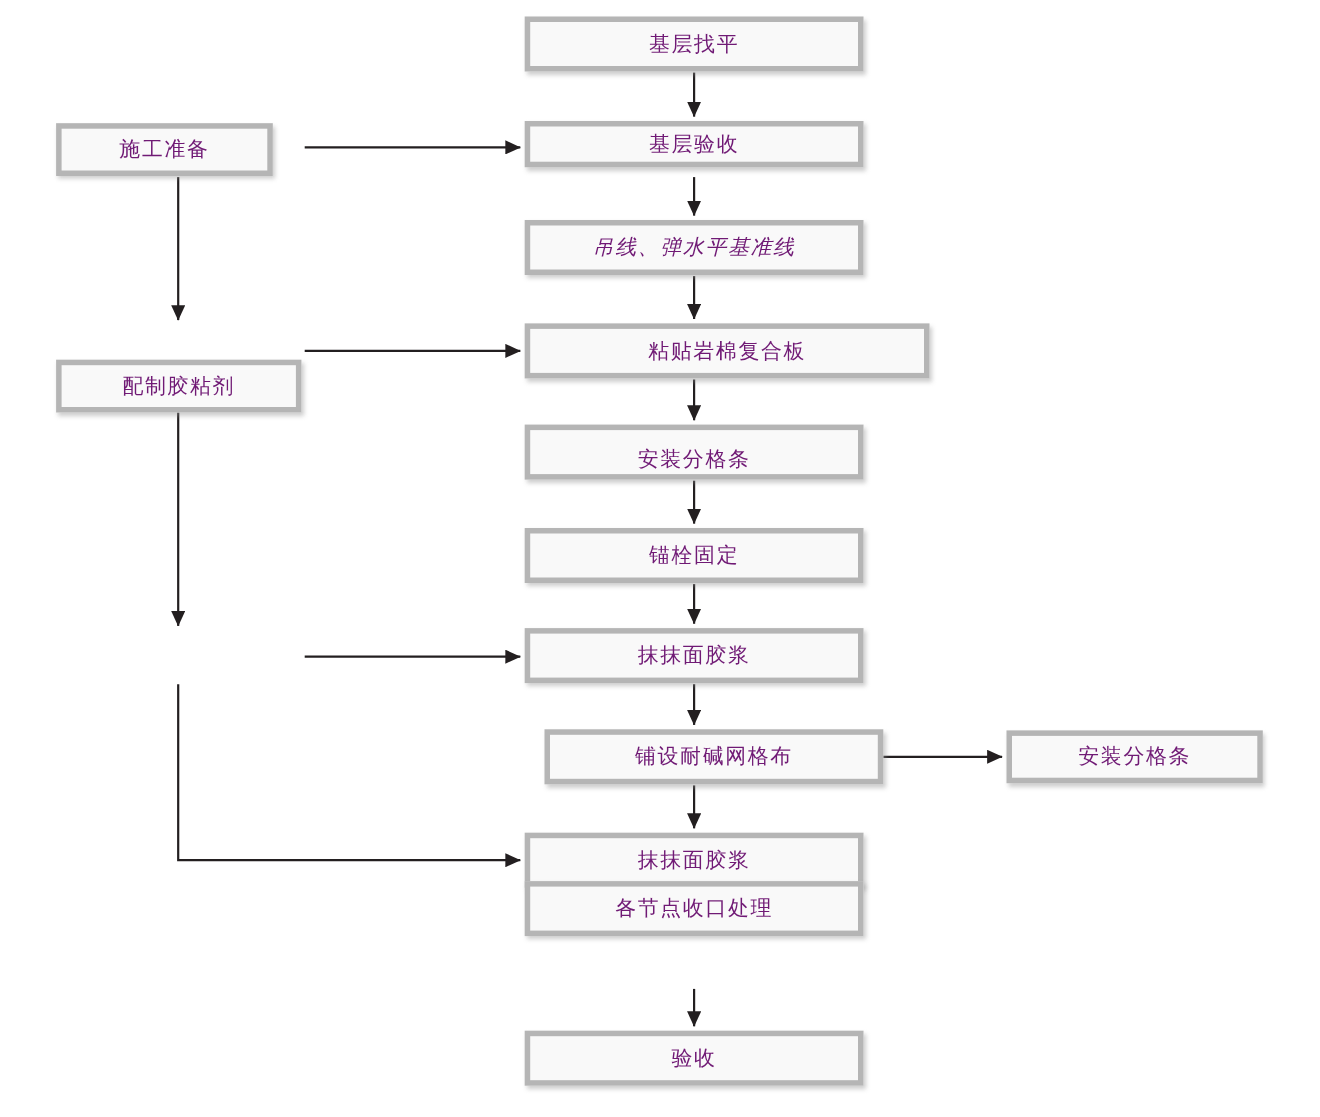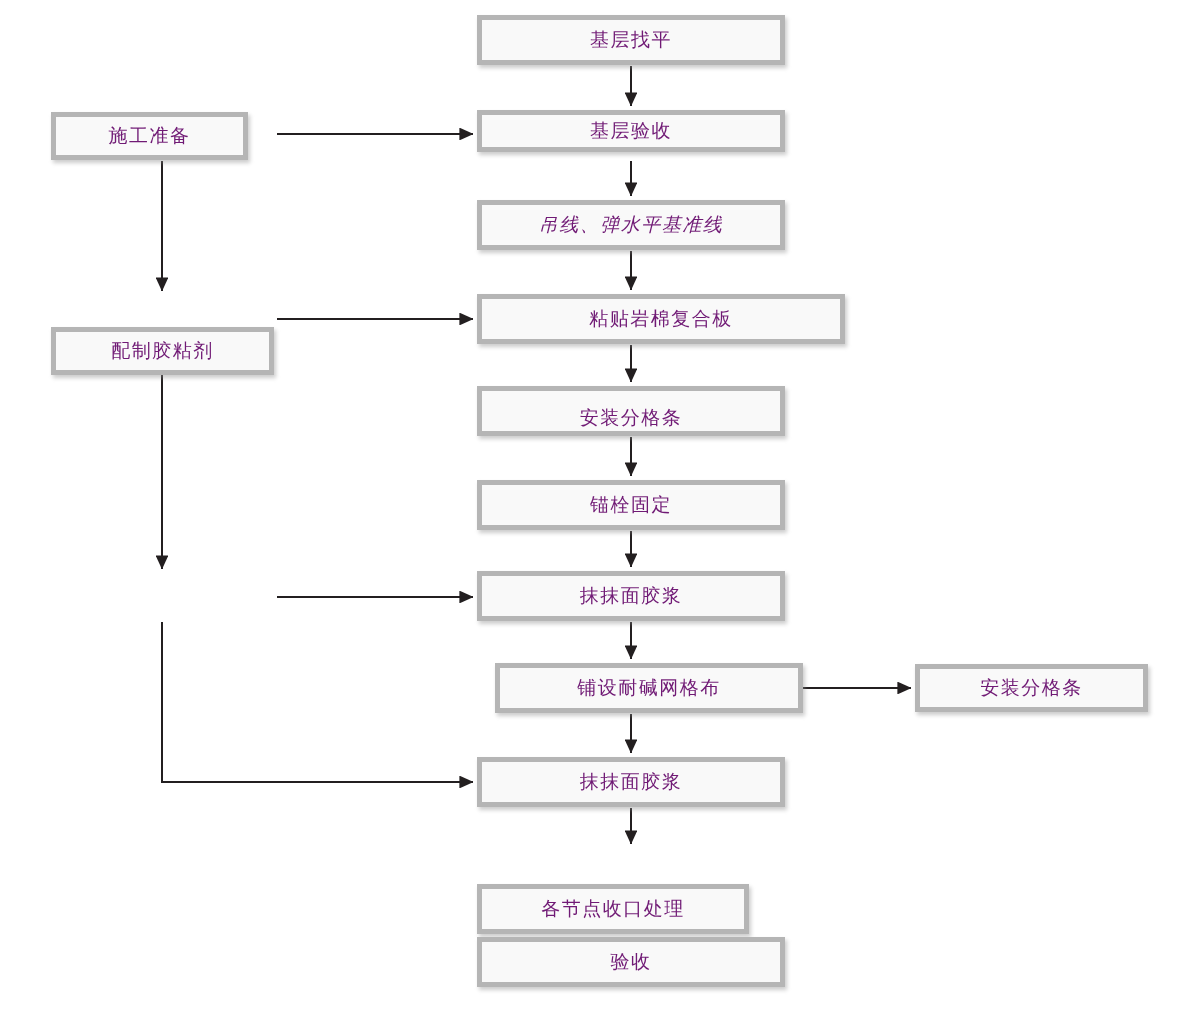--- a/index.html
+++ b/index.html
@@ -39,21 +39,21 @@
   
   #node-m1  { left: 477px; top: 15px;  width: 308px; height: 50px; }
   #node-m2  { left: 477px; top: 110px; width: 308px; height: 42px; }
   #node-m3  { left: 477px; top: 200px; width: 308px; height: 50px; font-style: italic; }
   #node-m4  { left: 477px; top: 294px; width: 368px; height: 50px; }
   #node-m5  { left: 477px; top: 386px; width: 308px; height: 50px; align-items: flex-end; }
   #node-m6  { left: 477px; top: 480px; width: 308px; height: 50px; }
   #node-m7  { left: 477px; top: 571px; width: 308px; height: 50px; }
   #node-m8  { left: 495px; top: 663px; width: 308px; height: 50px; }
   #node-m9  { left: 477px; top: 757px; width: 308px; height: 50px; }
-  #node-m10 { left: 477px; top: 884px; width: 272px; height: 50px; justify-content: center; }
+  #node-m10 { left: 477px; top: 801px; width: 308px; height: 50px; justify-content: center; }
   #node-m11 { left: 477px; top: 937px; width: 308px; height: 50px; }
   
   #node-l1  { left: 51px;  top: 112px; width: 197px; height: 48px; }
   #node-l2  { left: 51px;  top: 283px; width: 223px; height: 48px; margin-top: 44px; }
   #node-l3  { left: 51px;  top: 573px; width: 223px; height: 48px; }
   
   #node-r1  { left: 915px; top: 664px; width: 233px; height: 48px; }
 </style>
 </head>
 <body>

